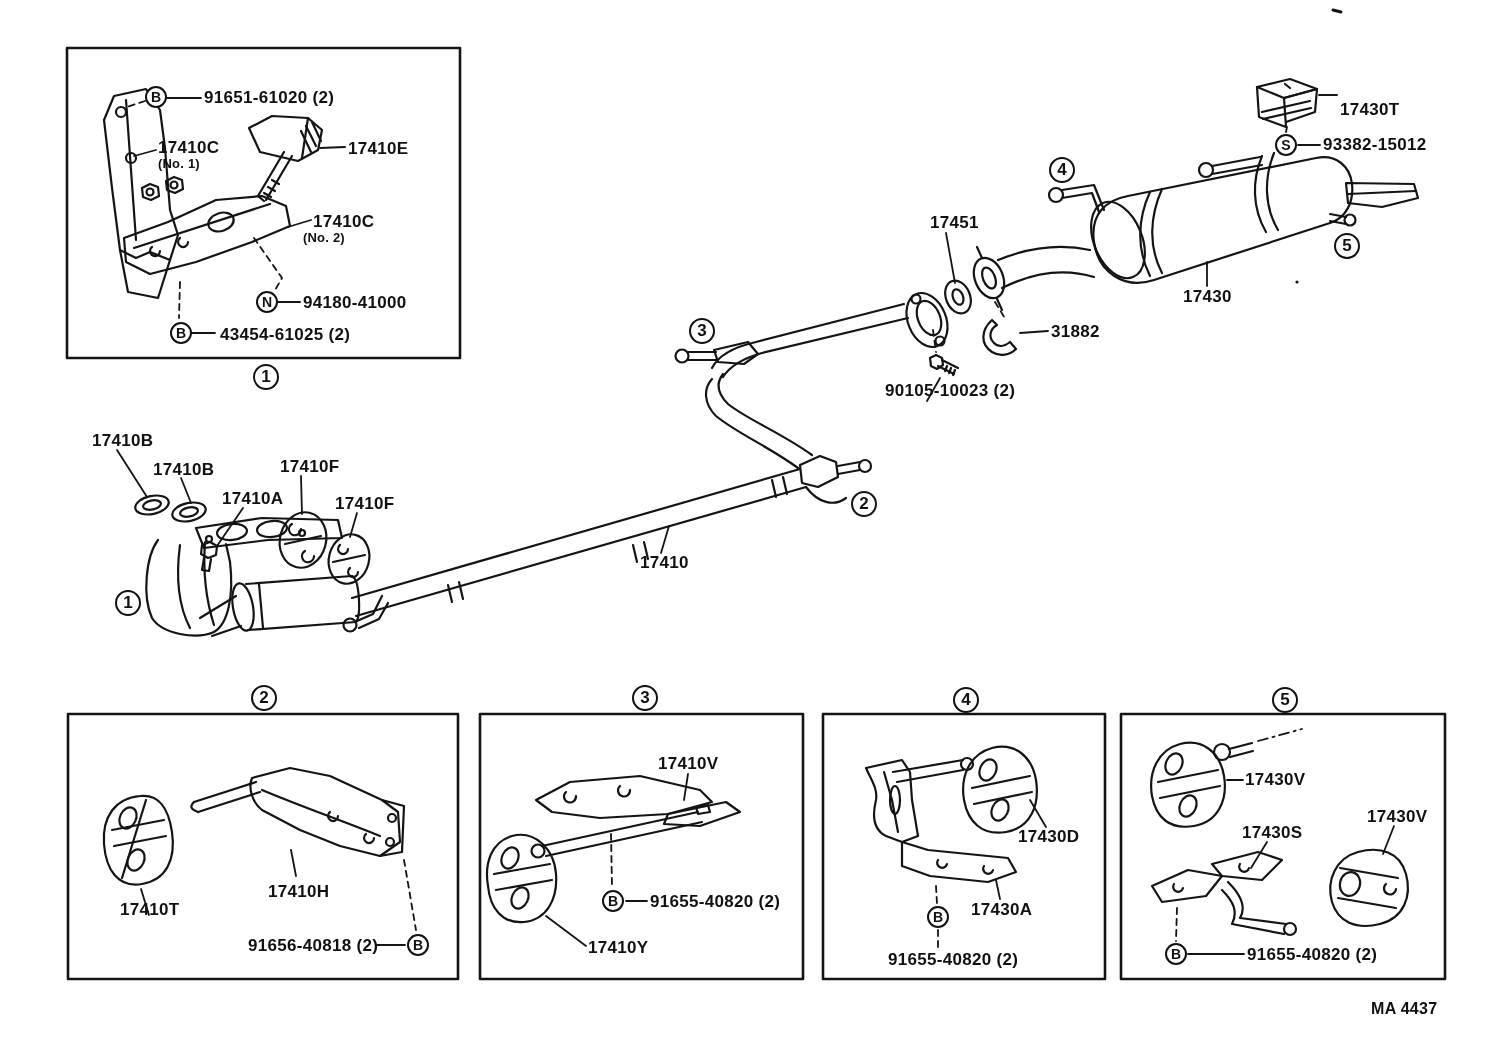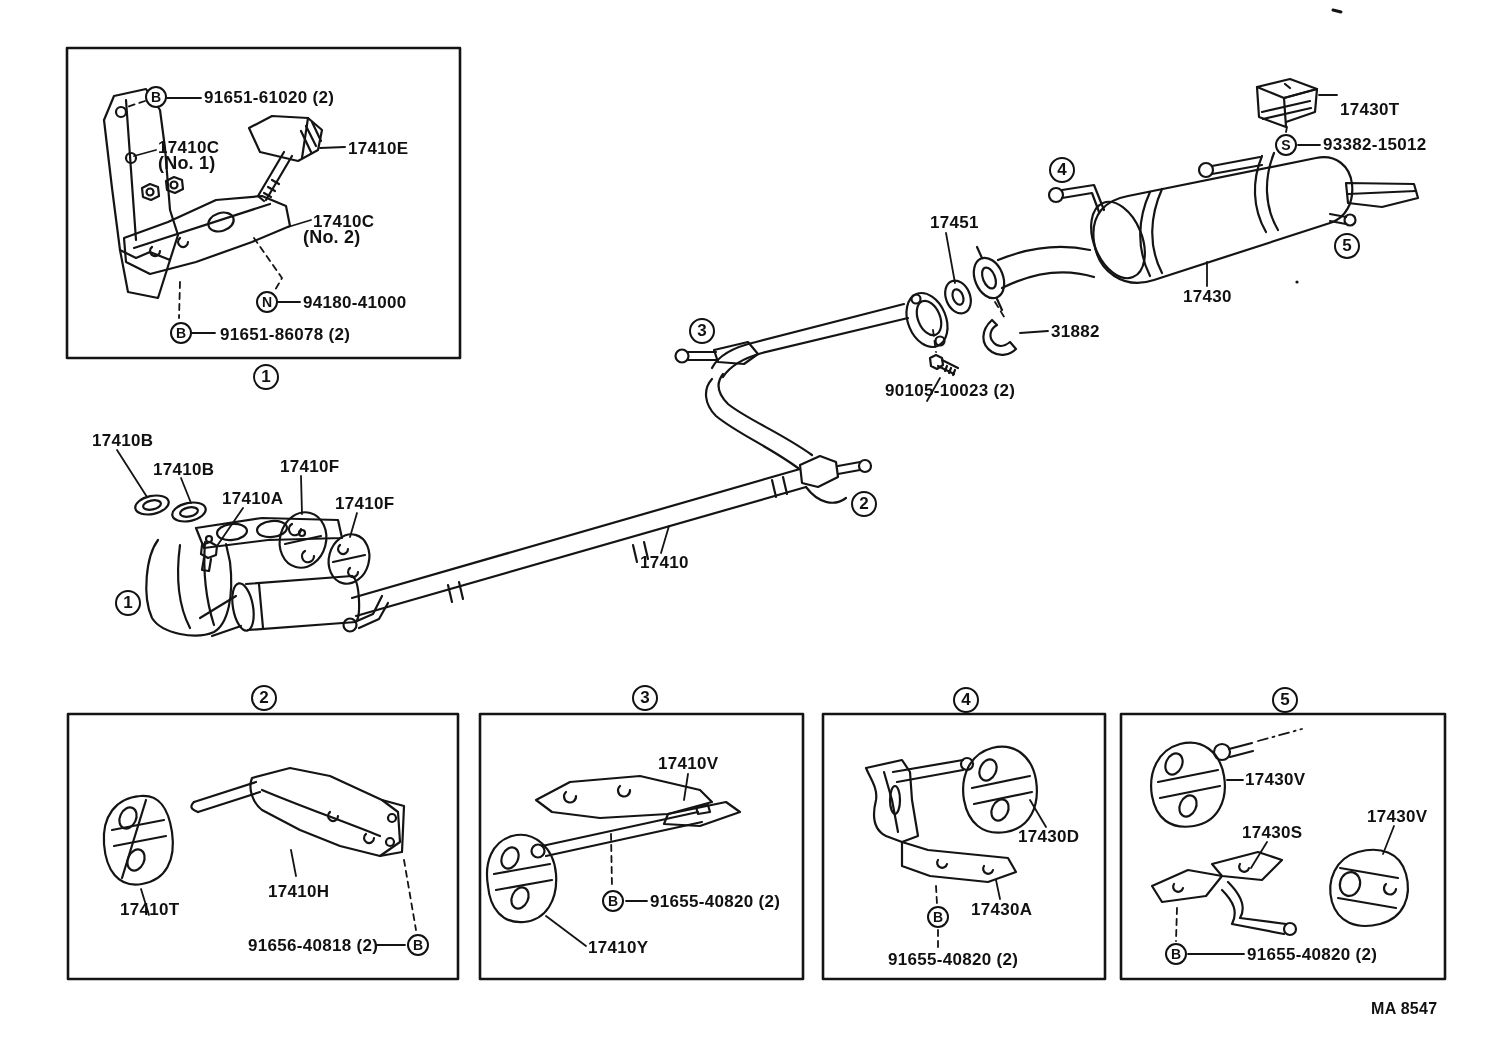--- a/index.html
+++ b/index.html
@@ -5,21 +5,21 @@
   html,body{margin:0;padding:0;background:#ffffff;}
   #stage{
     position:relative;width:1504px;height:1058px;background:#ffffff;overflow:hidden;
     font-family:"Liberation Sans","DejaVu Sans",sans-serif;color:#111;
   }
   #lineart{position:absolute;left:0;top:0;}
   .lbl{
     position:absolute;font-weight:700;font-size:17px;line-height:17px;
     letter-spacing:.3px;white-space:nowrap;color:#111;
   }
-  .sub{font-size:18px;line-height:13px;letter-spacing:.2px;}
+  .sub{font-size:13px;line-height:13px;letter-spacing:.2px;}
   .small{font-size:16px;}
   .callout{
     position:absolute;width:26px;height:26px;border:2.6px solid #111;border-radius:50%;
     display:flex;align-items:center;justify-content:center;
     font-weight:700;font-size:17px;background:#fff;box-sizing:border-box;
   }
   .sym{
     position:absolute;width:22px;height:22px;border:2.2px solid #111;border-radius:50%;
     display:flex;align-items:center;justify-content:center;
     font-weight:700;font-size:14px;background:#fff;box-sizing:border-box;
@@ -307,21 +307,21 @@
   <div class="sym" style="left:145px;top:86px">B</div>
   <div class="lbl" style="left:204px;top:89px">91651-61020 (2)</div>
   <div class="lbl" style="left:158px;top:139px">17410C</div>
   <div class="lbl sub" style="left:158px;top:157px">(No. 1)</div>
   <div class="lbl" style="left:348px;top:140px">17410E</div>
   <div class="lbl" style="left:313px;top:213px">17410C</div>
   <div class="lbl sub" style="left:303px;top:231px">(No. 2)</div>
   <div class="sym" style="left:256px;top:291px">N</div>
   <div class="lbl" style="left:303px;top:294px">94180-41000</div>
   <div class="sym" style="left:170px;top:322px">B</div>
-  <div class="lbl" style="left:220px;top:326px">91651-86078 (2)</div>
+  <div class="lbl" style="left:220px;top:326px">43454-61025 (2)</div>
   <div class="callout" style="left:253px;top:364px">1</div>
 
   <div class="lbl" style="left:92px;top:432px">17410B</div>
   <div class="lbl" style="left:153px;top:461px">17410B</div>
   <div class="lbl" style="left:280px;top:458px">17410F</div>
   <div class="lbl" style="left:222px;top:490px">17410A</div>
   <div class="lbl" style="left:335px;top:495px">17410F</div>
   <div class="callout" style="left:115px;top:590px">1</div>
   <div class="lbl" style="left:640px;top:554px">17410</div>
   <div class="callout" style="left:851px;top:491px">2</div>
@@ -356,15 +356,15 @@
   <div class="sym" style="left:927px;top:906px">B</div>
   <div class="lbl" style="left:888px;top:951px">91655-40820 (2)</div>
 
   <div class="callout" style="left:1272px;top:687px">5</div>
   <div class="lbl" style="left:1245px;top:771px">17430V</div>
   <div class="lbl" style="left:1367px;top:808px">17430V</div>
   <div class="lbl" style="left:1242px;top:824px">17430S</div>
   <div class="sym" style="left:1165px;top:943px">B</div>
   <div class="lbl" style="left:1247px;top:946px">91655-40820 (2)</div>
 
-  <div class="lbl small" style="left:1371px;top:1000px">MA 8547</div>
+  <div class="lbl small" style="left:1371px;top:1000px">MA 4437</div>
 
 </div>
 
 </body></html>

